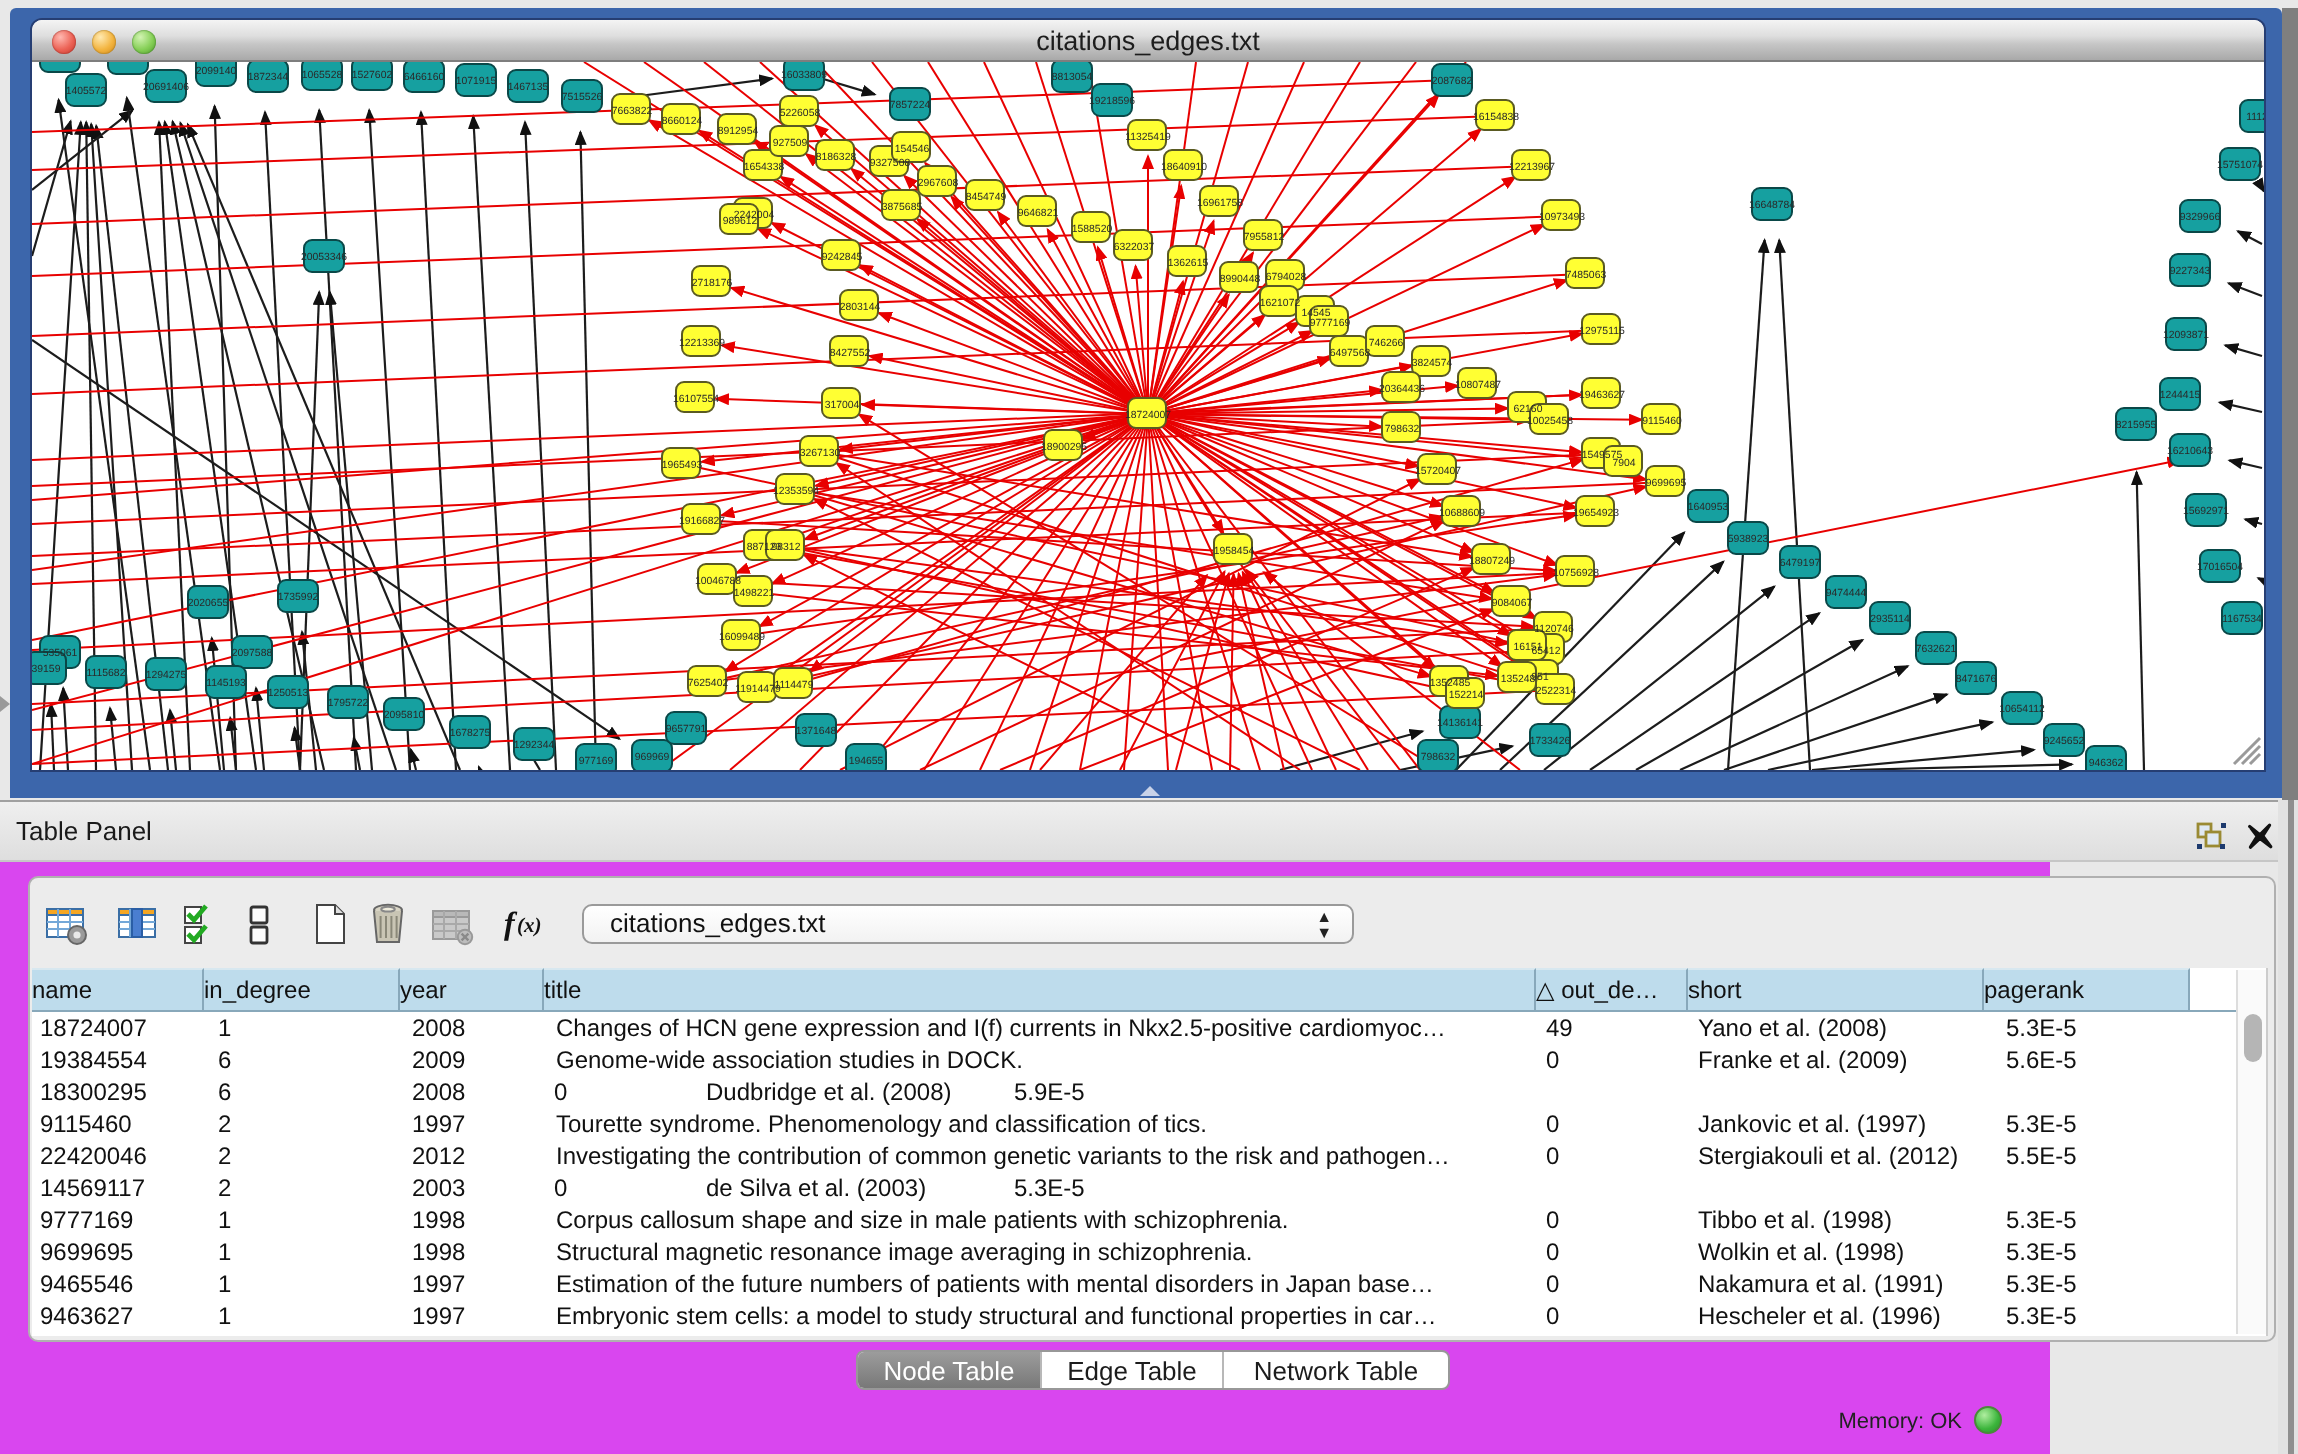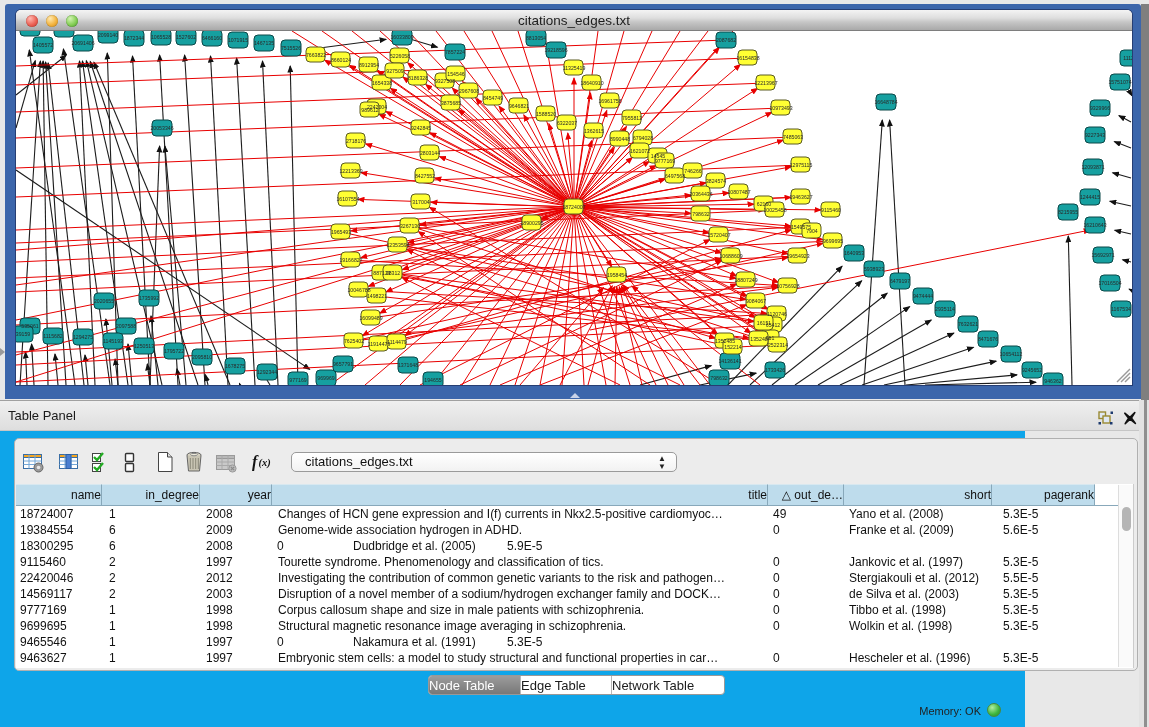--- a/index.html
+++ b/index.html
@@ -17,48 +17,48 @@
 #tbar .t3{left:50px;background:radial-gradient(circle at 35% 30%,#d2f3b2,#85cf56 55%,#4f9a2e);box-shadow:inset 0 0 1px #2f6a18}
 #tbar .tt{display:block;text-align:center;font-size:13.5px;line-height:21px;color:#1d1d1d}
 #graph{position:absolute;left:0;top:21px}
 #rstrip{position:absolute;left:1141px;top:4px;width:8px;height:396px;background:#7f7f7f}
 #rstrip2{position:absolute;left:1139px;top:400px;width:10px;height:327px;background:#e2e2e2;z-index:8}
 #rline{position:absolute;left:1144px;top:400px;width:3px;height:327px;background:#8f8f8f;z-index:9}
 #ltri{position:absolute;left:0;top:348px;width:0;height:0;border-top:4px solid transparent;
  border-bottom:4px solid transparent;border-left:5px solid #9a9a9a}
 #splitter{position:absolute;left:570px;top:393px;width:0;height:0;border-left:5px solid transparent;
  border-right:5px solid transparent;border-bottom:5px solid #c8d2e8}
-#panel{position:absolute;left:0;top:400px;width:1025px;height:327px;background:#0ea5e9}
+#panel{position:absolute;left:0;top:400px;width:1025px;height:327px;background:#d946ef}
 #pbar{position:absolute;left:0;top:0;width:1149px;height:31px;
  background:linear-gradient(180deg,#efefef,#dedede);border-top:1px solid #a0a0a0;
  border-bottom:1px solid #c6c6c6}
 #pbar .lbl{position:absolute;left:8px;top:0;line-height:30px;font-size:13px;color:#1a1a1a}
 #float-ic{position:absolute;left:1098px;top:10px;width:16px;height:14px}
 #close-ic{position:absolute;left:1122px;top:9px;width:16px;height:16px}
 #container{position:absolute;left:14px;top:38px;width:1124px;height:233px;background:#ececec;
  border:1px solid #b0b0b0;border-radius:5px}
 .ic{position:absolute}
 #dd{position:absolute;left:276px;top:13px;width:386px;height:20px;background:linear-gradient(180deg,#ffffff,#f2f2f2);
  border:1px solid #9a9a9a;border-radius:5px;font-size:13px;line-height:18px;color:#111;padding-left:13px}
 #dd .arr{position:absolute;right:10px;top:2px;font-size:8px;color:#222;line-height:8px}
 #twrap{position:absolute;left:1px;top:45px;width:1118px;height:184px;background:#fff;border-right:1px solid #ccc}
 .th{display:flex;height:22px;border-bottom:1px solid #88a8ba}
-.th div{font-size:12px;line-height:21px;text-align:right;color:#111;border-right:1px solid #88a8ba;border-top:1px solid #d8e8f0;background:#bedcec}
+.th div{font-size:12px;line-height:21px;text-align:left;color:#111;border-right:1px solid #88a8ba;border-top:1px solid #d8e8f0;background:#bedcec}
 .tr{display:flex;height:16px}
 .c{font-size:12px;line-height:16px;color:#111;white-space:nowrap;overflow:hidden}
 .c0,.h0{width:86px}.c1,.h1{width:98px}.c2,.h2{width:72px}.c3,.h3{width:496px}
 .c4,.h4{width:76px}.c5,.h5{width:148px}.c6,.h6{width:103px}
 .c0{padding-left:4px}.c1{padding-left:7px}.c2{padding-left:6px}.c3{padding-left:6px}
 .c4{padding-left:5px}.c5{padding-left:5px}.c6{padding-left:11px}
 .h0{background:linear-gradient(180deg,#f2f4f6,#dde3e8)}
 #scroll{position:absolute;left:1103px;top:46px;width:15px;height:182px;background:#fafafa;border-left:1px solid #ddd}
 #thumb{position:absolute;left:2.5px;top:22px;width:9px;height:24px;background:#b5b5b5;border-radius:5px}
 #tabs{position:absolute;left:428px;top:275px;width:297px;height:20px;background:#fff;
  border:1px solid #989898;border-radius:4px;display:flex;overflow:hidden}
-#tabs div{font-size:13px;line-height:19px;color:#1c1c1c}
+#tabs div{font-size:13px;line-height:19px;text-align:center;color:#1c1c1c}
 #tabs .sel{background:linear-gradient(180deg,#9c9c9c,#787878);color:#fff}
 #tabs .s1{width:91px}#tabs .s2{width:92px;border-right:1px solid #b8b8b8;border-left:1px solid #b8b8b8}#tabs .s3{width:112px}
 #mem{position:absolute;right:44px;top:305px;font-size:11px;color:#222}
 #light{position:absolute;right:24px;top:303px;width:14px;height:14px;border-radius:50%;
  background:radial-gradient(circle at 35% 30%,#b0eea0,#3cb53c 60%,#2a8f2a);border:1px solid #4a8a3a}
 </style></head>
 <body>
 <div id="win">
  <div class="inner">
   <div id="tbar">
@@ -675,31 +675,31 @@
           <div class="c c2">2008</div>
           <div class="c c3">Changes of HCN gene expression and I(f) currents in Nkx2.5-positive cardiomyoc…</div>
           <div class="c c4">49</div>
           <div class="c c5">Yano et al. (2008)</div>
           <div class="c c6">5.3E-5</div>
         </div>
         <div class="tr">
           <div class="c c0">19384554</div>
           <div class="c c1">6</div>
           <div class="c c2">2009</div>
-          <div class="c c3">Genome-wide association hydrogen in ADHD.</div>
+          <div class="c c3">Genome-wide association studies in DOCK.</div>
           <div class="c c4">0</div>
           <div class="c c5">Franke et al. (2009)</div>
           <div class="c c6">5.6E-5</div>
         </div>
         <div class="tr">
           <div class="c c0">18300295</div>
           <div class="c c1">6</div>
           <div class="c c2">2008</div>
           <div class="c c4">0</div>
-          <div class="c c5">Dudbridge et al. (2005)</div>
+          <div class="c c5">Dudbridge et al. (2008)</div>
           <div class="c c6">5.9E-5</div>
         </div>
         <div class="tr">
           <div class="c c0">9115460</div>
           <div class="c c1">2</div>
           <div class="c c2">1997</div>
           <div class="c c3">Tourette syndrome. Phenomenology and classification of tics.</div>
           <div class="c c4">0</div>
           <div class="c c5">Jankovic et al. (1997)</div>
           <div class="c c6">5.3E-5</div>
@@ -710,21 +710,20 @@
           <div class="c c2">2012</div>
           <div class="c c3">Investigating the contribution of common genetic variants to the risk and pathogen…</div>
           <div class="c c4">0</div>
           <div class="c c5">Stergiakouli et al. (2012)</div>
           <div class="c c6">5.5E-5</div>
         </div>
         <div class="tr">
           <div class="c c0">14569117</div>
           <div class="c c1">2</div>
           <div class="c c2">2003</div>
-          <div class="c c3">Disruption of a novel member of a sodium/hydrogen exchanger family and DOCK…</div>
           <div class="c c4">0</div>
           <div class="c c5">de Silva et al. (2003)</div>
           <div class="c c6">5.3E-5</div>
         </div>
         <div class="tr">
           <div class="c c0">9777169</div>
           <div class="c c1">1</div>
           <div class="c c2">1998</div>
           <div class="c c3">Corpus callosum shape and size in male patients with schizophrenia.</div>
           <div class="c c4">0</div>
@@ -737,20 +736,21 @@
           <div class="c c2">1998</div>
           <div class="c c3">Structural magnetic resonance image averaging in schizophrenia.</div>
           <div class="c c4">0</div>
           <div class="c c5">Wolkin et al. (1998)</div>
           <div class="c c6">5.3E-5</div>
         </div>
         <div class="tr">
           <div class="c c0">9465546</div>
           <div class="c c1">1</div>
           <div class="c c2">1997</div>
+          <div class="c c3">Estimation of the future numbers of patients with mental disorders in Japan base…</div>
           <div class="c c4">0</div>
           <div class="c c5">Nakamura et al. (1991)</div>
           <div class="c c6">5.3E-5</div>
         </div>
         <div class="tr">
           <div class="c c0">9463627</div>
           <div class="c c1">1</div>
           <div class="c c2">1997</div>
           <div class="c c3">Embryonic stem cells: a model to study structural and functional properties in car…</div>
           <div class="c c4">0</div>

